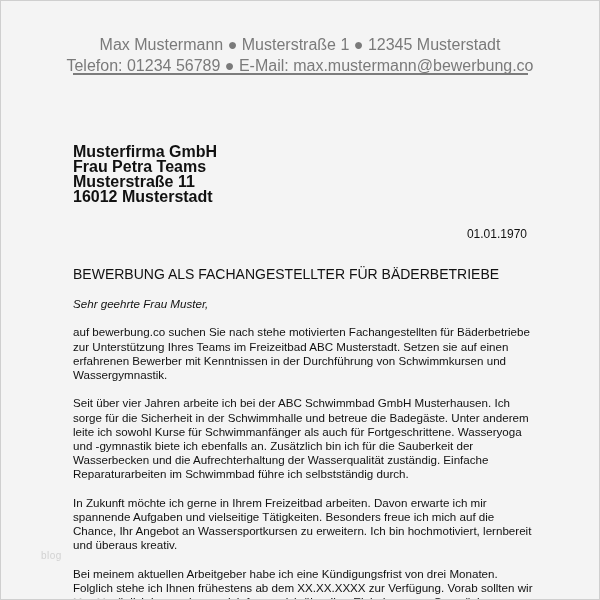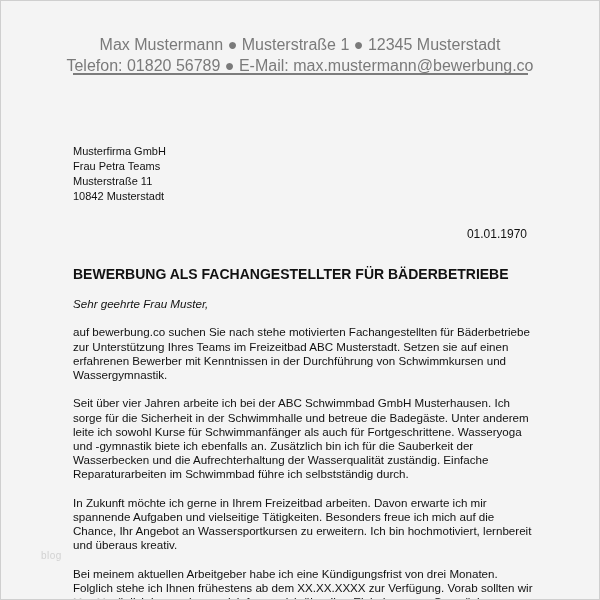--- a/index.html
+++ b/index.html
@@ -36,37 +36,37 @@
       left: 72px;
       width: 455px;
       top: 72px;
       height: 2px;
       background: #7c7c7c;
     }
     .recipient {
       position: absolute;
       left: 72px;
       top: 143px;
-      font-weight: normal;
-      font-size: 11px;
+      font-weight: bold;
+      font-size: 16px;
       line-height: 15px;
     }
     .recipient div { white-space: nowrap; }
     .date {
       position: absolute;
       right: 72px;
       top: 226px;
       font-size: 12px;
       line-height: 15px;
     }
     .subject {
       position: absolute;
       left: 72px;
       top: 265px;
-      font-weight: bold;
+      font-weight: normal;
       font-size: 14px;
       line-height: 17px;
       white-space: nowrap;
     }
     .body-text {
       position: absolute;
       left: 72px;
       top: 296px;
       width: 460px;
       font-size: 11.6px;
@@ -93,30 +93,30 @@
       letter-spacing: 0.5px;
     }
   </style>
 </head>
 <body>
 
 <div class="page">
 
   <div class="sender-header">
     <span class="line1">Max Mustermann ● Musterstraße 1 ● 12345 Musterstadt</span>
-    <span class="line2">Telefon: 01820 56789 ● E-Mail: max.mustermann@bewerbung.co</span>
+    <span class="line2">Telefon: 01234 56789 ● E-Mail: max.mustermann@bewerbung.co</span>
   </div>
 
   <div class="divider"></div>
 
   <div class="recipient">
     <div>Musterfirma GmbH</div>
     <div>Frau Petra Teams</div>
     <div>Musterstraße 11</div>
-    <div>10842 Musterstadt</div>
+    <div>16012 Musterstadt</div>
   </div>
 
   <div class="date">01.01.1970</div>
 
   <div class="subject">BEWERBUNG ALS FACHANGESTELLTER FÜR BÄDERBETRIEBE</div>
 
   <div class="body-text">
     <p class="salutation">Sehr geehrte Frau Muster,</p>
     <p>auf bewerbung.co suchen Sie nach stehe motivierten Fachangestellten für Bäderbetriebe zur Unterstützung Ihres Teams im Freizeitbad ABC Musterstadt. Setzen sie auf einen erfahrenen Bewerber mit Kenntnissen in der Durchführung von Schwimmkursen und Wassergymnastik.</p>
     <p>Seit über vier Jahren arbeite ich bei der ABC Schwimmbad GmbH Musterhausen. Ich sorge für die Sicherheit in der Schwimmhalle und betreue die Badegäste. Unter anderem leite ich sowohl Kurse für Schwimmanfänger als auch für Fortgeschrittene. Wasseryoga und -gymnastik biete ich ebenfalls an. Zusätzlich bin ich für die Sauberkeit der Wasserbecken und die Aufrechterhaltung der Wasserqualität zuständig. Einfache Reparaturarbeiten im Schwimmbad führe ich selbstständig durch.</p>

